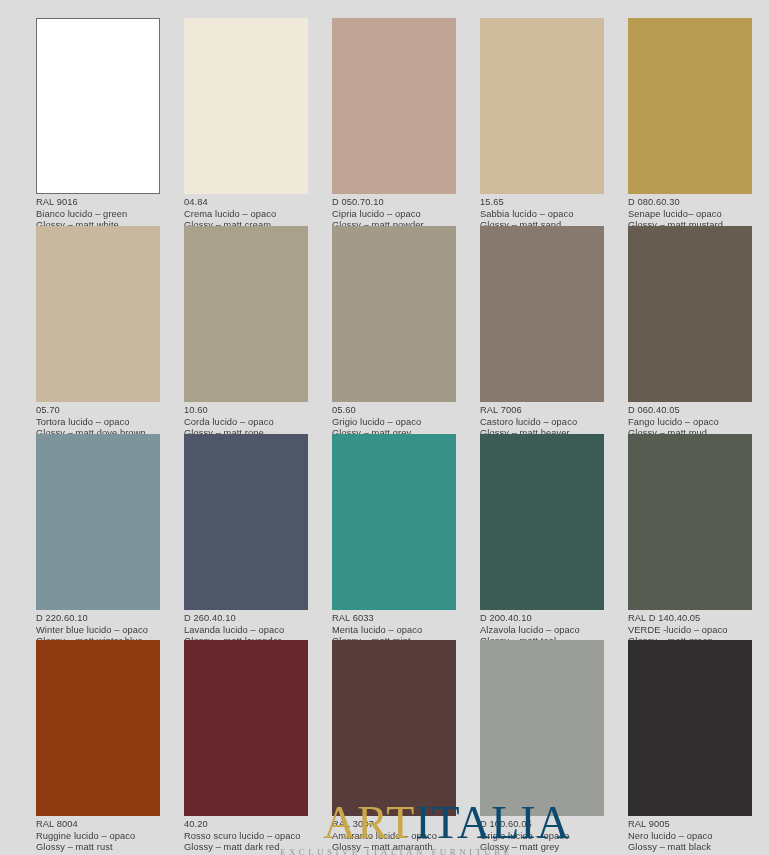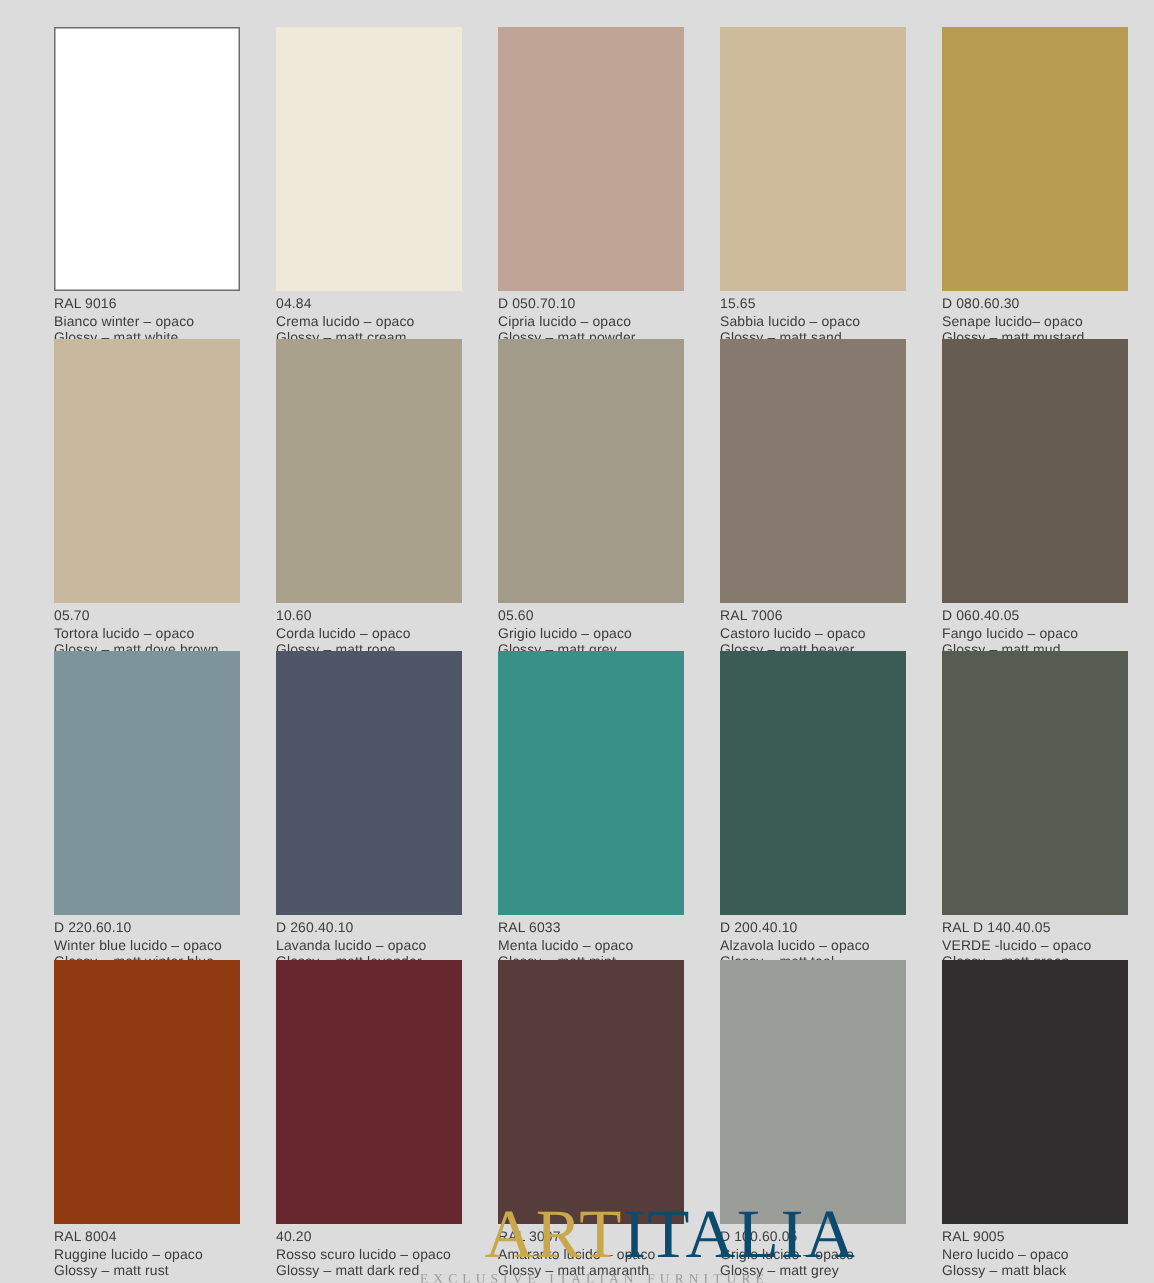--- a/index.html
+++ b/index.html
@@ -112,21 +112,21 @@
 </head>
 <body style="background-color: rgb(220, 220, 220);">
 
 <div id="palette-sheet" style="background-color: rgb(220, 220, 220);">
 
   <div class="row row-0">
     <div class="swatch-cell col-0">
       <div class="chip bordered" style="background-color: rgb(255, 255, 255);"></div>
       <div class="chip-labels">
         <span class="code">RAL 9016</span>
-        <span class="it">Bianco winter – opaco</span>
+        <span class="it">Bianco lucido – green</span>
         <span class="en">Glossy – matt white</span>
       </div>
     </div>
     <div class="swatch-cell col-1">
       <div class="chip" style="background-color: rgb(239, 233, 218);"></div>
       <div class="chip-labels">
         <span class="code">04.84</span>
         <span class="it">Crema lucido – opaco</span>
         <span class="en">Glossy – matt cream</span>
       </div>

